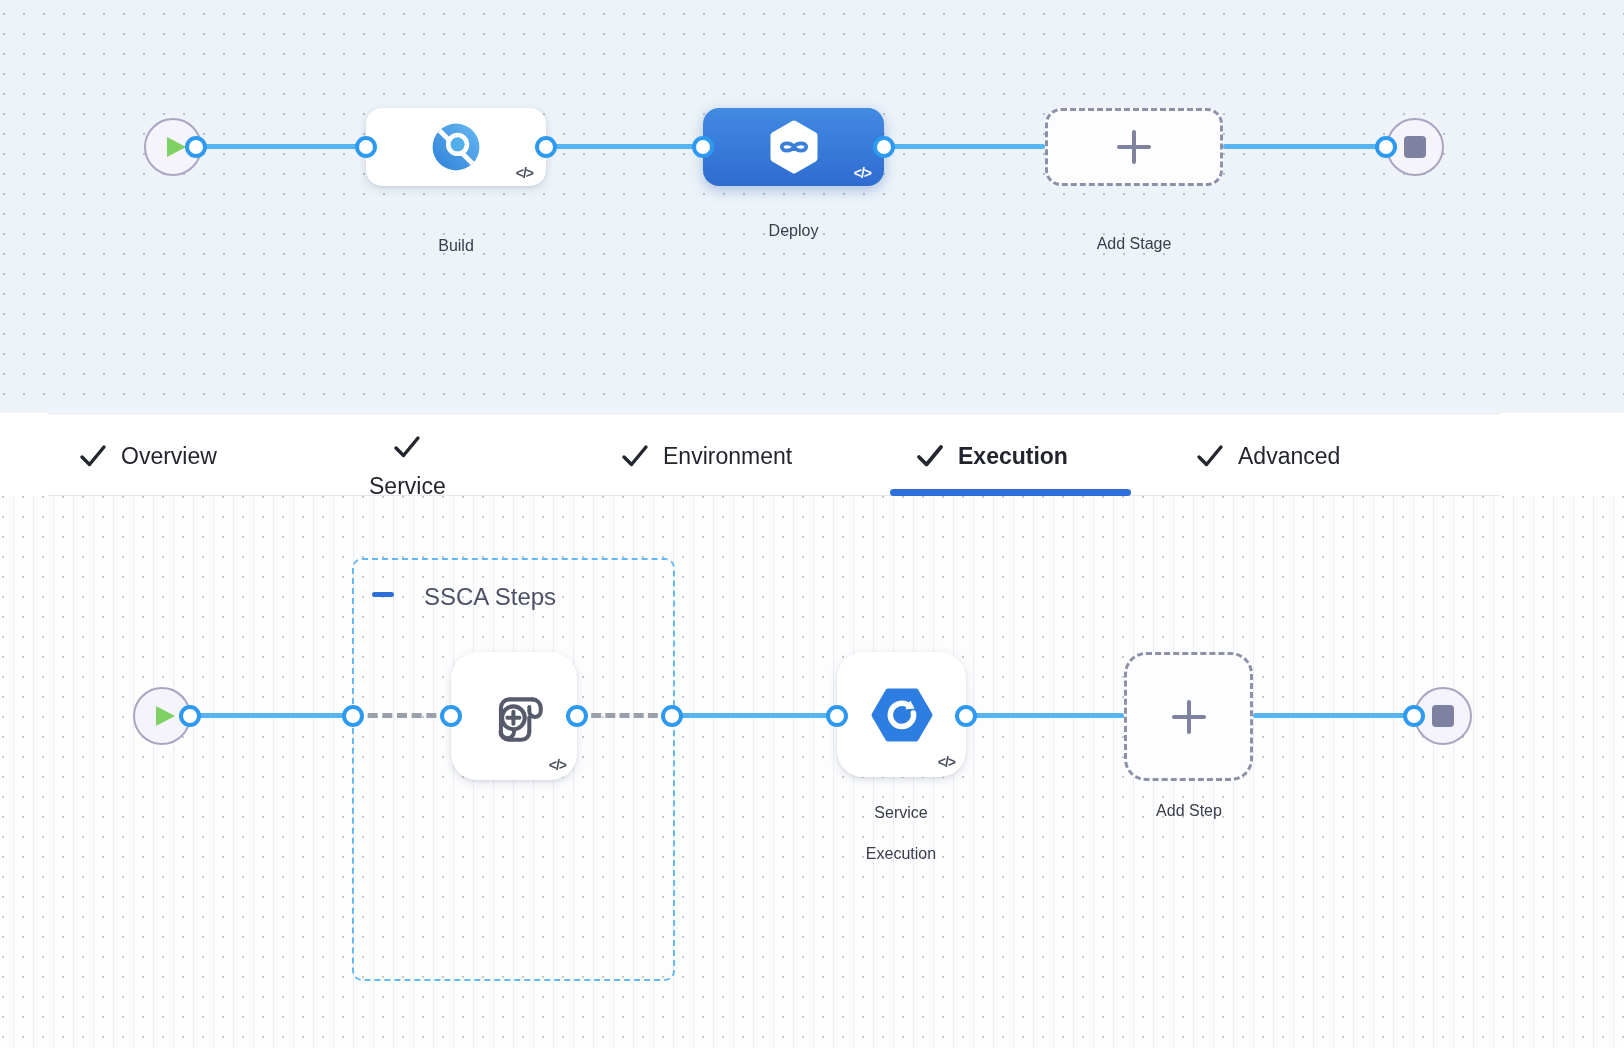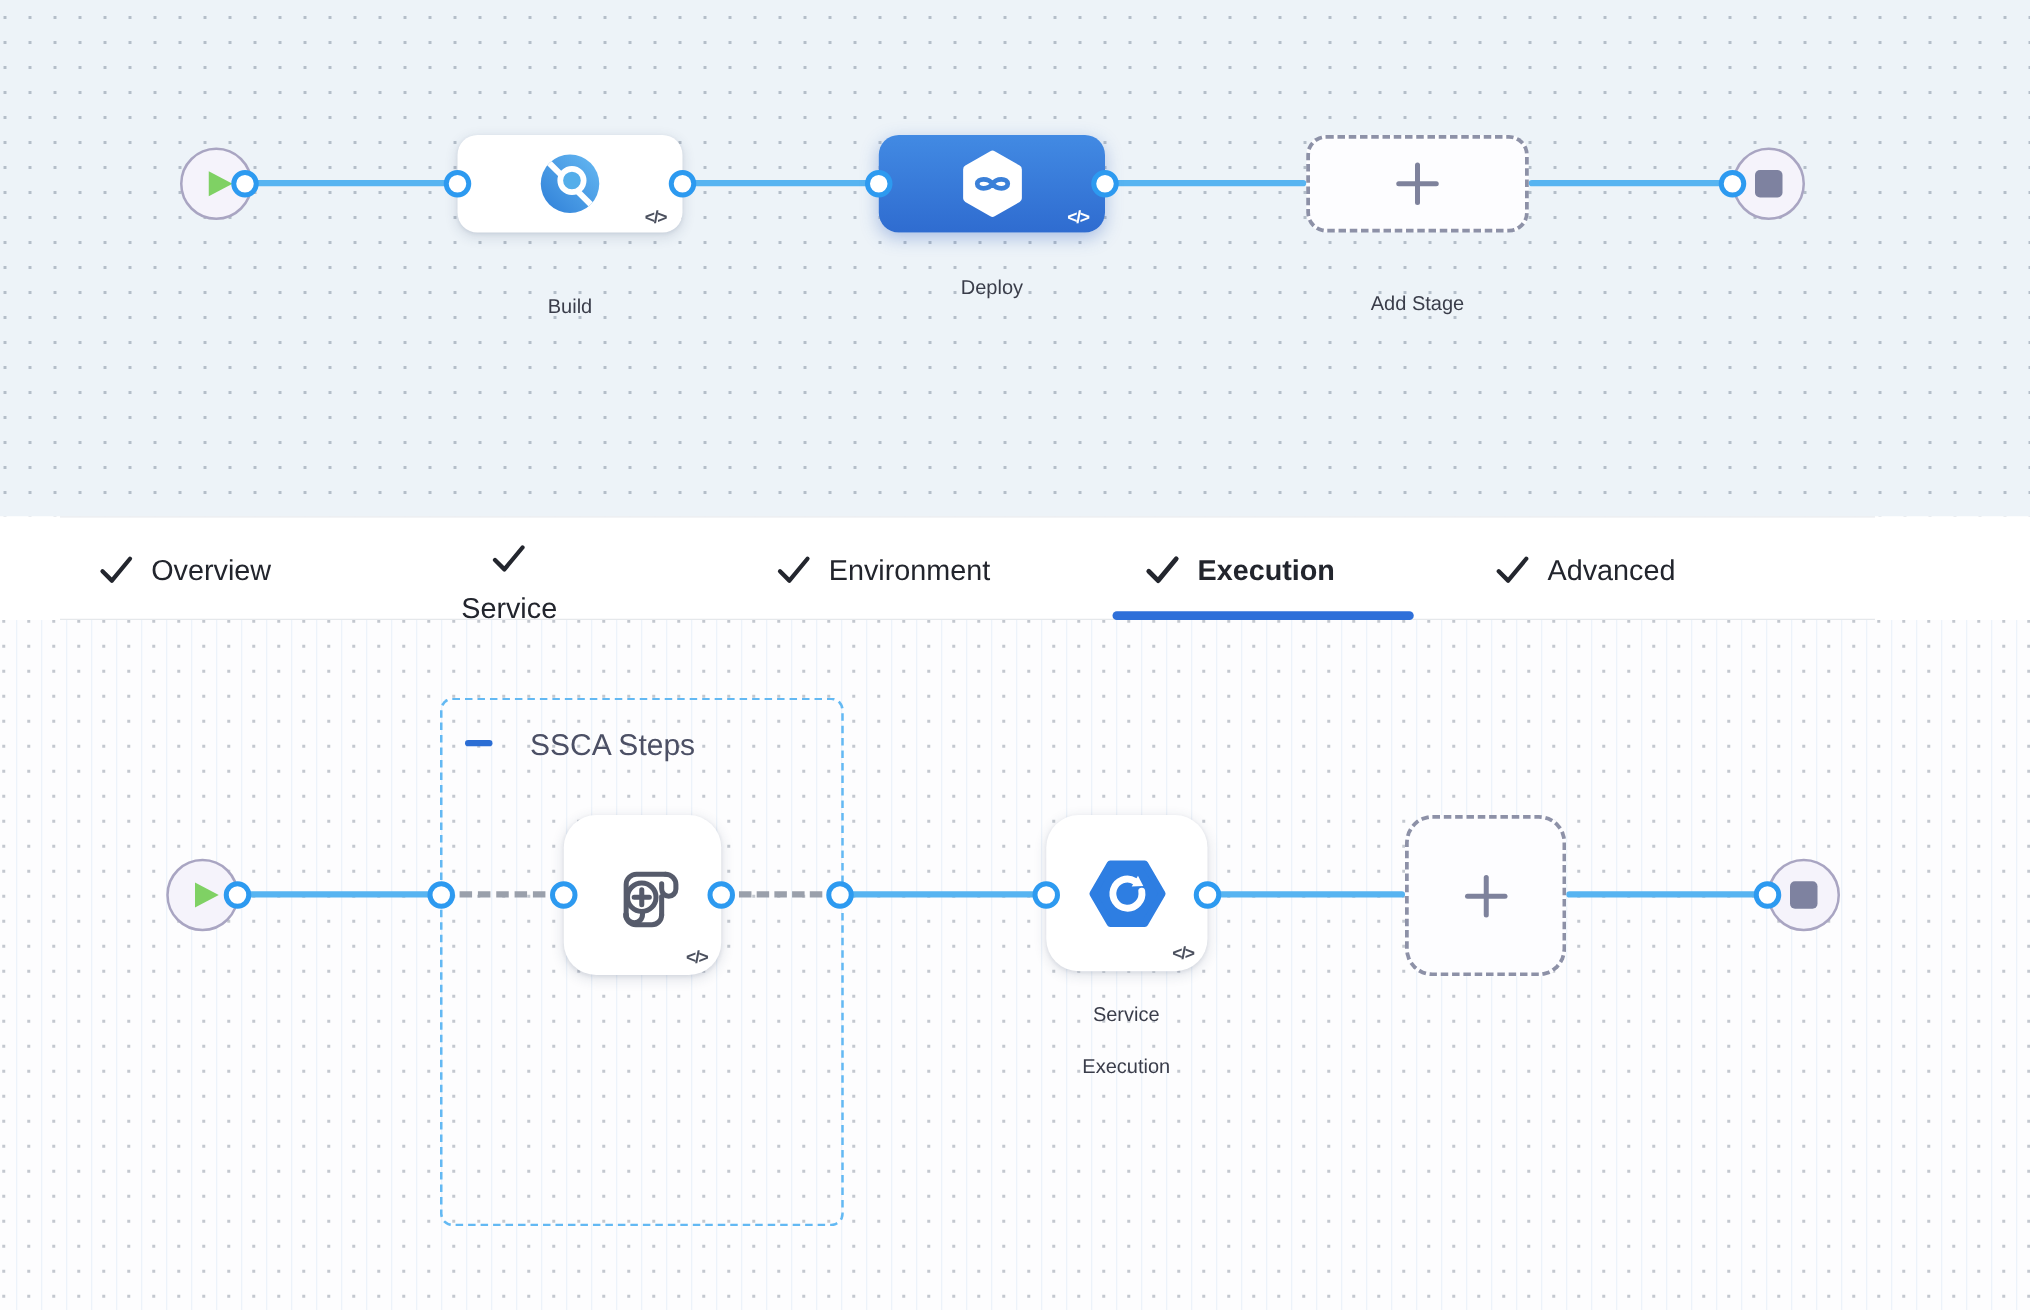--- a/index.html
+++ b/index.html
@@ -238,20 +238,21 @@
     </div>
 
     <div class="node-card placeholder" style="left:1124px; top:156px; width:129px; height:129px; border-radius:22px;">
       <span style="display:flex;">
         <svg width="42" height="42" viewBox="0 0 42 42">
           <line x1="21" y1="6" x2="21" y2="36" stroke="#7e829c" stroke-width="4" stroke-linecap="round"></line>
           <line x1="6" y1="21" x2="36" y2="21" stroke="#7e829c" stroke-width="4" stroke-linecap="round"></line>
         </svg>
       </span>
     </div>
+    <div class="node-label" style="left:1089px; top:294px; width:200px;">Add Step</div>
 
     <div class="terminal" style="left:1414px; top:191px;">
       <span class="stop-square"></span>
     </div>
 
     <div class="port" style="left:179px; top:209px;"></div>
     <div class="port" style="left:342px; top:209px;"></div>
     <div class="port" style="left:440px; top:209px;"></div>
     <div class="port" style="left:566px; top:209px;"></div>
     <div class="port" style="left:661px; top:209px;"></div>

